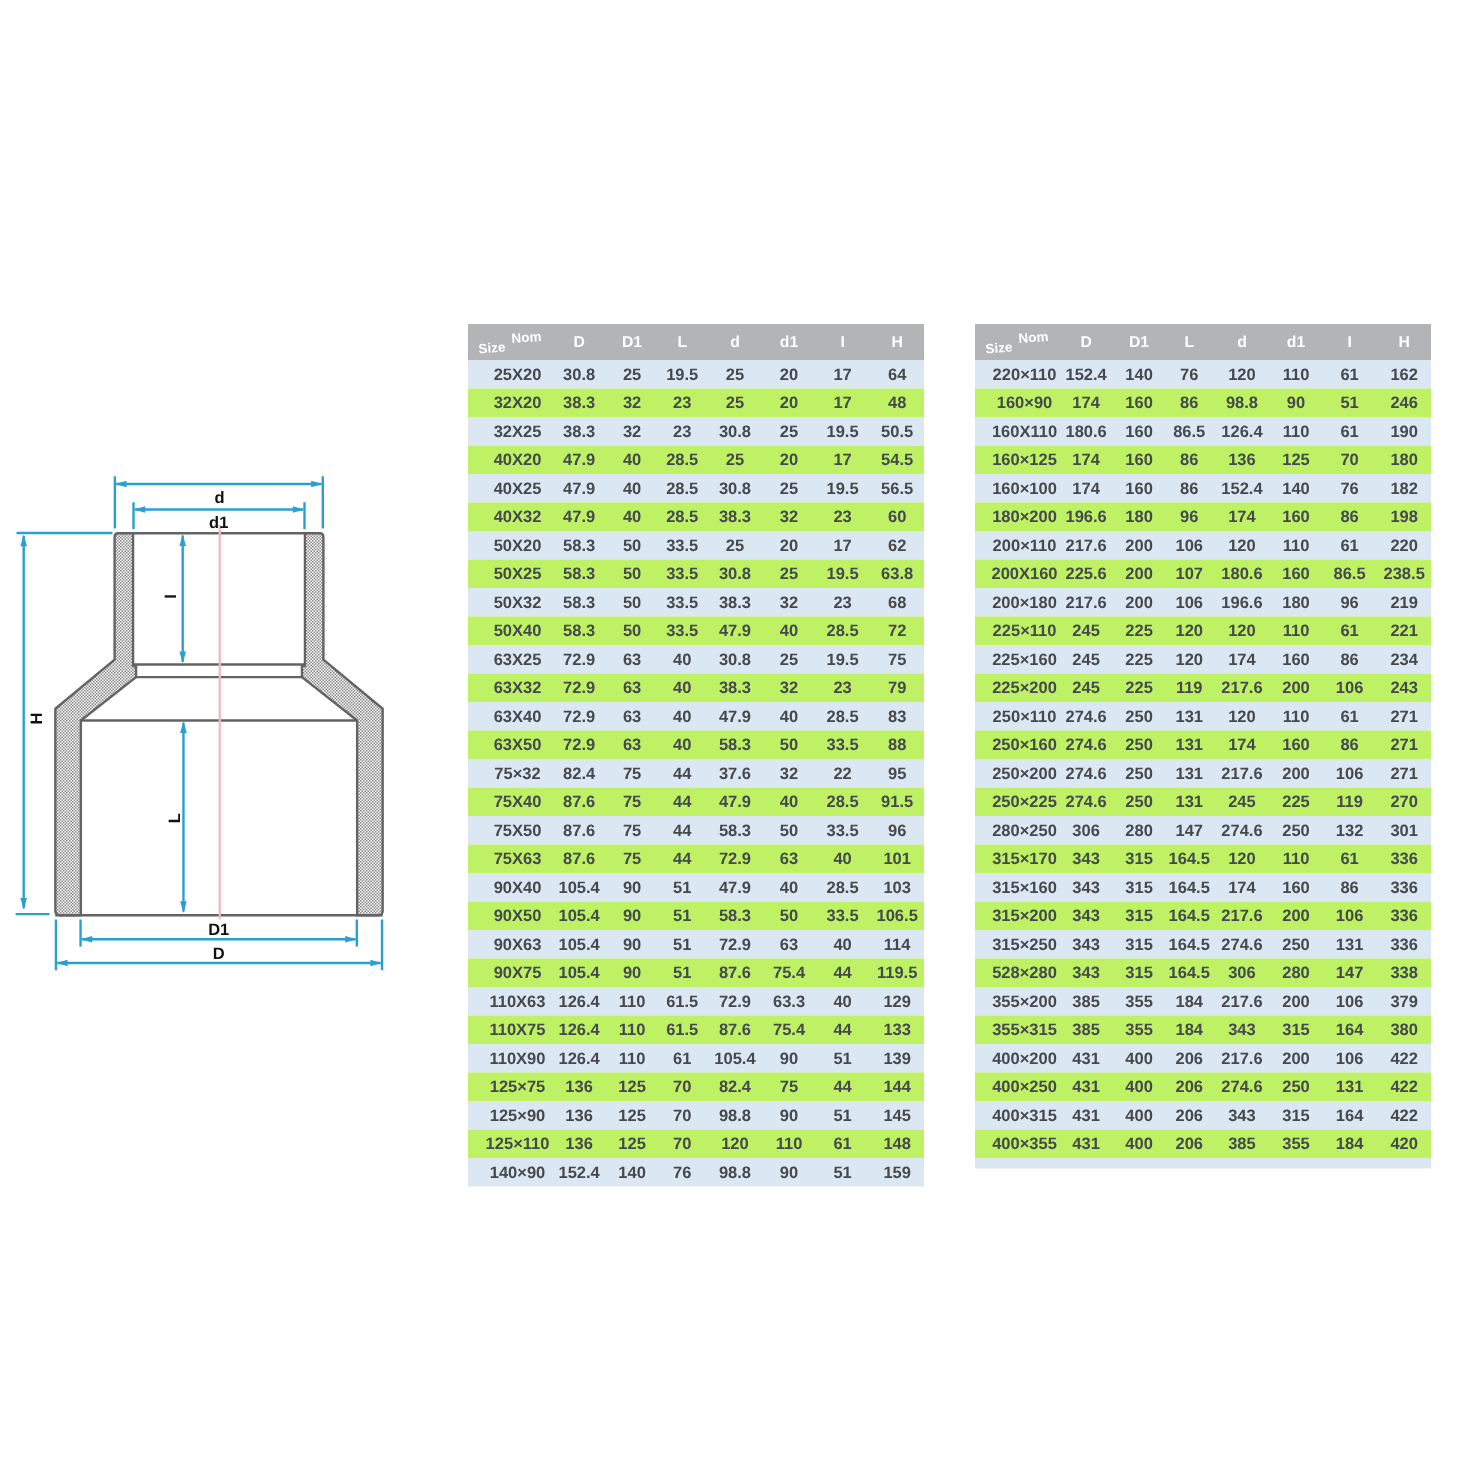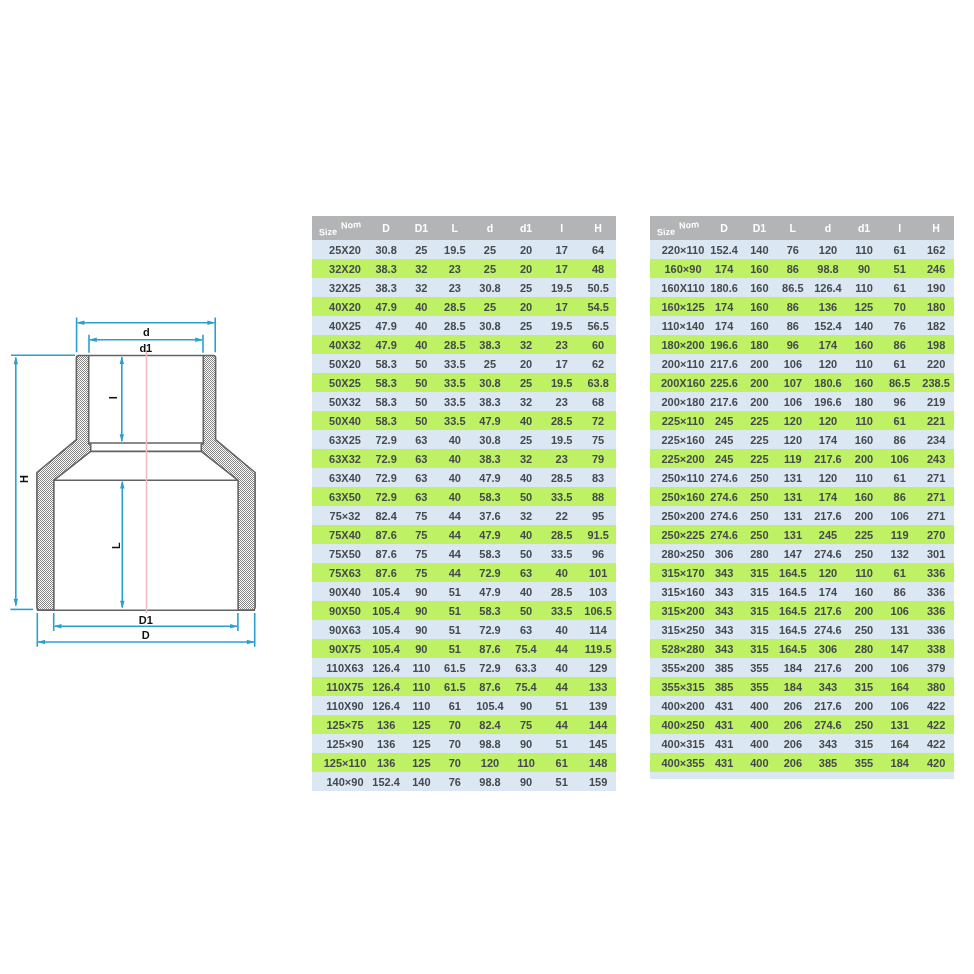--- a/index.html
+++ b/index.html
@@ -511,21 +511,21 @@
 <div class="c c1">174</div>
 <div class="c c2">160</div>
 <div class="c c3">86</div>
 <div class="c c4">136</div>
 <div class="c c5">125</div>
 <div class="c c6">70</div>
 <div class="c c7">180</div>
 </div>
 
 <div class="tr odd">
-<div class="c c0">110×140</div>
+<div class="c c0">160×100</div>
 <div class="c c1">174</div>
 <div class="c c2">160</div>
 <div class="c c3">86</div>
 <div class="c c4">152.4</div>
 <div class="c c5">140</div>
 <div class="c c6">76</div>
 <div class="c c7">182</div>
 </div>
 
 <div class="tr even">

